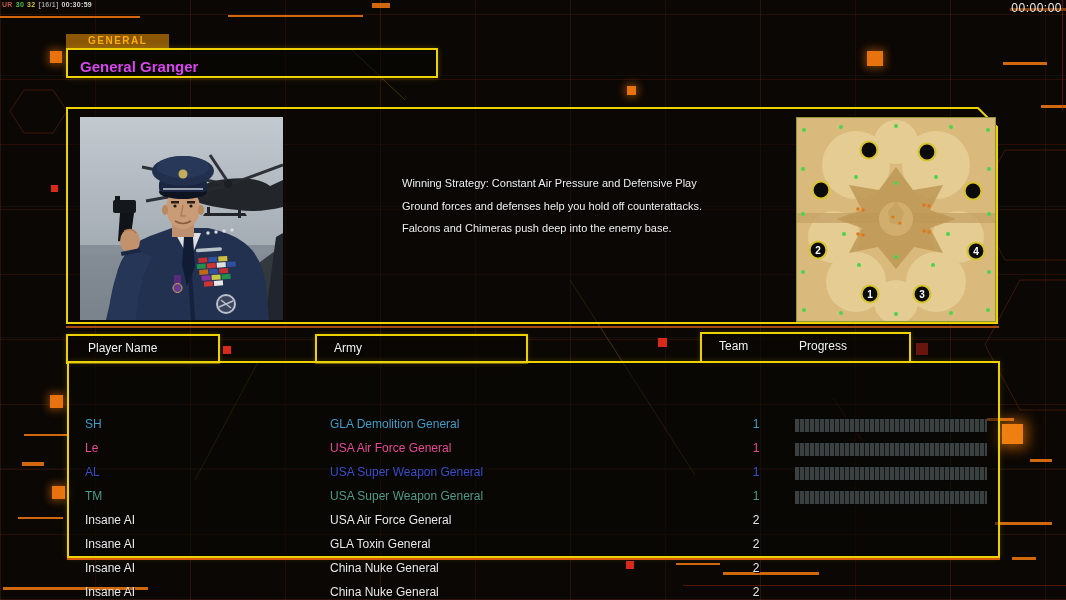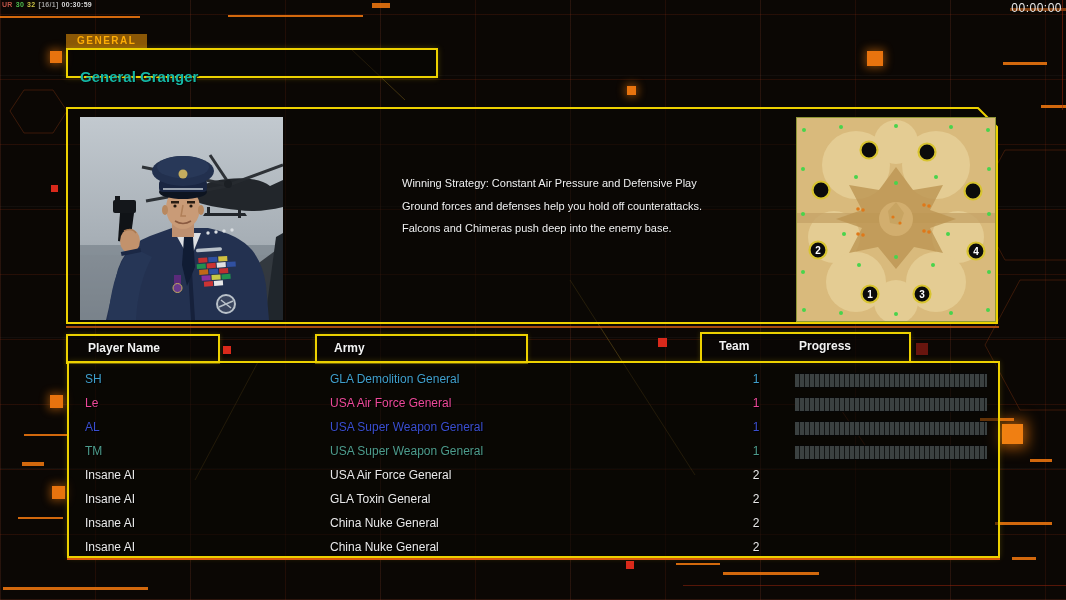--- a/index.html
+++ b/index.html
@@ -19,51 +19,51 @@
   .rsq{position:absolute;background:var(--red,#D9291B);}
   .rsq.dim{opacity:.45;}
   .odash{position:absolute;background:var(--orange,#E8730E);opacity:.9;}
   .odash.dim{background:#8A4210;}
   .rline{position:absolute;background:rgba(150,35,12,.55);}
   
   .debug{position:absolute;left:2px;top:1px;font-size:7px;font-weight:bold;letter-spacing:.3px;}
   .debug span{margin-right:3px;}
   .clock{position:absolute;right:4px;top:1px;font-size:12px;color:#E8E8E8;letter-spacing:.5px;}
   
-  .tab{position:absolute;left:66px;top:34px;height:14px;line-height:14px;padding:0 11px;
+  .tab{position:absolute;left:66px;top:34px;height:14px;line-height:14px;padding:0 22px;
        background:var(--tab-bg,#8A5706);color:var(--tab-text,#FFAD05);
        font-size:10px;font-weight:bold;letter-spacing:1.5px;}
   .namebox{position:absolute;left:66px;top:48px;width:368px;height:26px;
        border:2px solid var(--yellow,#EDD100);background:rgba(8,6,4,.55);
        box-shadow:0 0 6px rgba(237,209,0,.25);}
-  .namebox span{position:absolute;left:12px;top:18px;font-size:15px;font-weight:bold;color:#14b8a6;
+  .namebox span{position:absolute;left:12px;top:8px;font-size:15px;font-weight:bold;color:#d946ef;
        text-shadow:1px 1px 0 rgba(0,0,0,.9);}
   
   .main-panel{position:absolute;left:66px;top:107px;width:933px;height:218px;}
   .panel-outline{position:absolute;left:0;top:0;}
   .portrait{position:absolute;left:14px;top:10px;}
   .strategy{position:absolute;left:336px;top:65px;font-size:11px;line-height:22.7px;color:#F0F0F0;
        text-shadow:1px 1px 0 rgba(0,0,0,.9);}
   .map{position:absolute;left:730px;top:10px;}
   .panel-underline{position:absolute;left:66px;top:326px;width:933px;height:2px;background:#C2560F;opacity:.85;}
   
   .hdr{position:absolute;height:26px;border:2px solid var(--yellow,#EDD100);background:rgba(8,6,4,.7);
        box-shadow:0 0 5px rgba(237,209,0,.2);}
-  .hdr span{position:absolute;top:5px;font-size:12px;font-weight:bold;color:#F2F2F2;
+  .hdr span{position:absolute;top:5px;font-size:12px;font-weight:normal;color:#F2F2F2;
        text-shadow:1px 1px 0 rgba(0,0,0,.9);}
   .hdr-player{left:66px;top:334px;width:150px;}
   .hdr-army{left:315px;top:334px;width:209px;}
   .hdr-team{left:700px;top:332px;width:207px;height:27px;}
   
   .table-panel{position:absolute;left:67px;top:361px;width:929px;height:193px;
        border:2px solid var(--yellow,#EDD100);background:rgba(10,7,4,.55);
        box-shadow:0 0 6px rgba(237,209,0,.2);}
   .table-underline{position:absolute;left:67px;top:558px;width:933px;height:2px;background:#D8590E;}
   .player-row{position:absolute;left:0;width:860px;height:22px;font-size:12px;
-       text-shadow:1px 1px 0 rgba(0,0,0,.9);}
+       text-shadow:1px 1px 0 rgba(0,0,0,.9);margin-top:45px;}
   .player-row .name{position:absolute;left:16px;top:4px;}
   .player-row .army{position:absolute;left:261px;top:4px;}
   .player-row .team{position:absolute;left:676px;top:4px;width:22px;text-align:center;}
   .player-row .bar{position:absolute;left:726px;top:5px;width:192px;height:13px;
        background:repeating-linear-gradient(90deg,#3B4141 0 4px,#121414 4px 5px);
        border-top:1px solid #060606;border-bottom:1px solid #060606;}
   
   .resolution{position:absolute;left:0;top:551px;width:100%;text-align:center;
        font-size:25px;color:#F4F4F4;letter-spacing:1px;text-shadow:1px 2px 2px rgba(0,0,0,.9);}
 </style>

